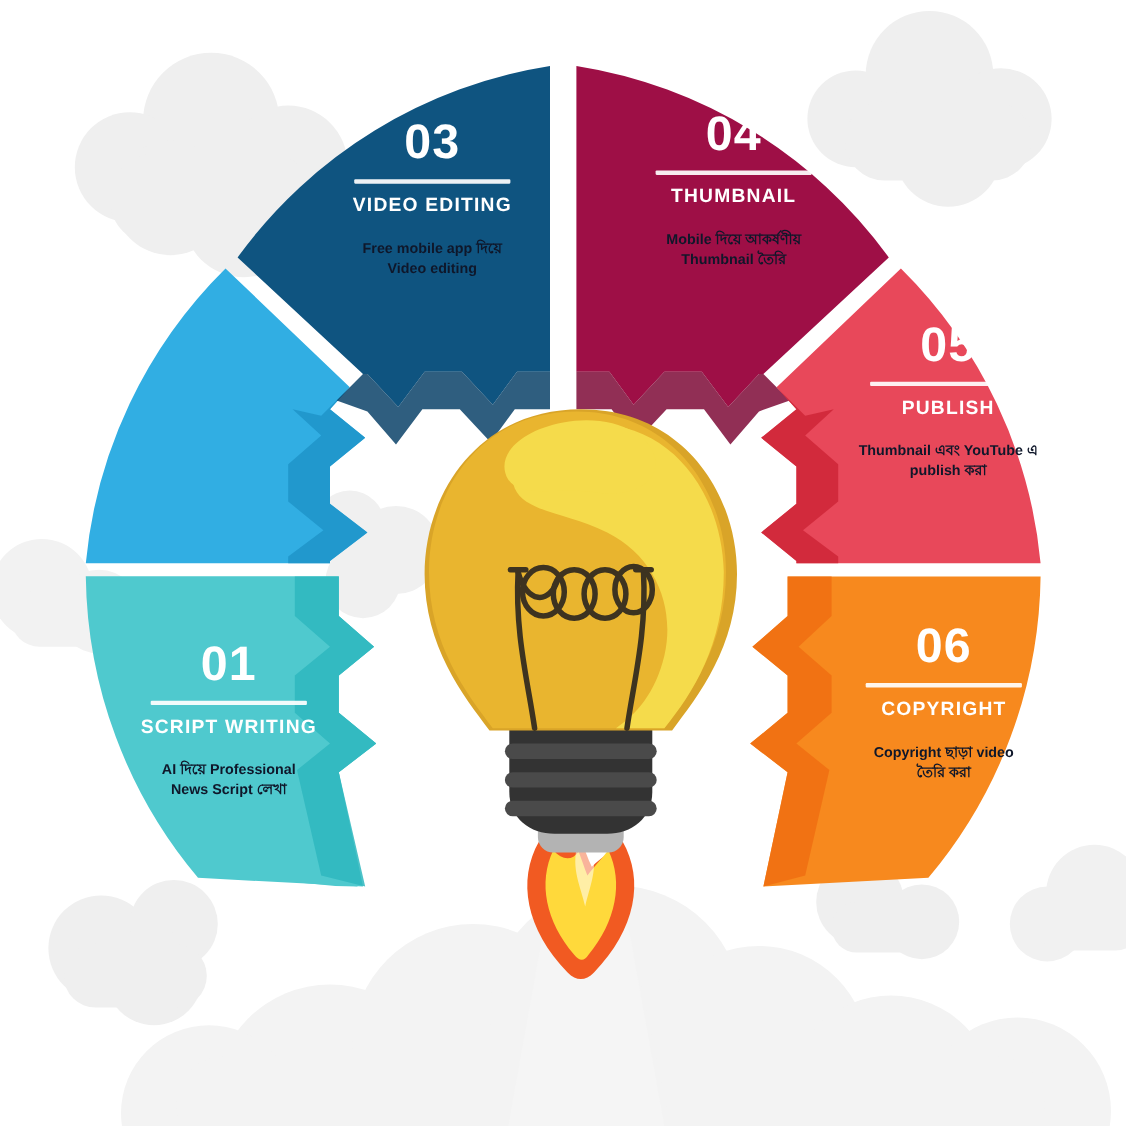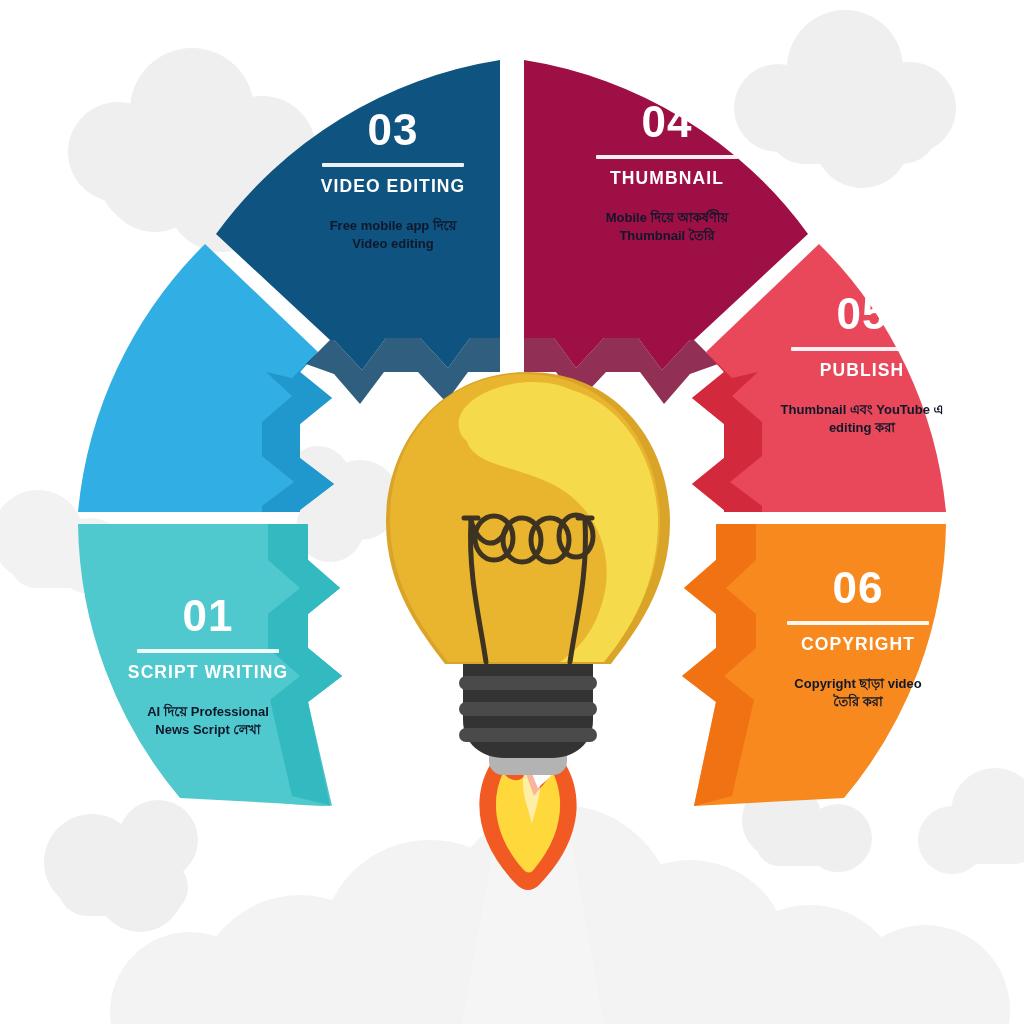--- a/index.html
+++ b/index.html
@@ -302,21 +302,21 @@
       <path d="M 471 520 C 478 548 500 552 508 524"></path>
       <ellipse cx="494" cy="538" rx="19" ry="22"></ellipse>
       <ellipse cx="522" cy="540" rx="19" ry="22"></ellipse>
       <ellipse cx="550" cy="540" rx="19" ry="22"></ellipse>
       <ellipse cx="576" cy="536" rx="17" ry="21"></ellipse>
       <path d="M 464 518 L 478 518"></path>
       <path d="M 578 518 L 592 518"></path>
     </g>
   </svg>
 
-  <div class="seg-label" style="left:68px; top:594px; width:280px;">
+  <div class="seg-label" style="left:68px; top:582px; width:280px;">
     <div class="seg-num">01</div>
     <div class="seg-rule"></div>
     <div class="seg-title">SCRIPT WRITING</div>
     <div class="seg-desc">
       <div>AI দিয়ে Professional</div>
       <div>News Script লেখা</div>
     </div>
   </div>
 
 
@@ -339,21 +339,21 @@
       <div>Thumbnail তৈরি</div>
     </div>
   </div>
 
   <div class="seg-label" style="left:722px; top:292px; width:280px;">
     <div class="seg-num">05</div>
     <div class="seg-rule"></div>
     <div class="seg-title">PUBLISH</div>
     <div class="seg-desc">
       <div>Thumbnail এবং YouTube এ</div>
-      <div>editing করা</div>
+      <div>publish করা</div>
     </div>
   </div>
 
   <div class="seg-label" style="left:718px; top:566px; width:280px;">
     <div class="seg-num">06</div>
     <div class="seg-rule"></div>
     <div class="seg-title">COPYRIGHT</div>
     <div class="seg-desc">
       <div>Copyright ছাড়া video</div>
       <div>তৈরি করা</div>

